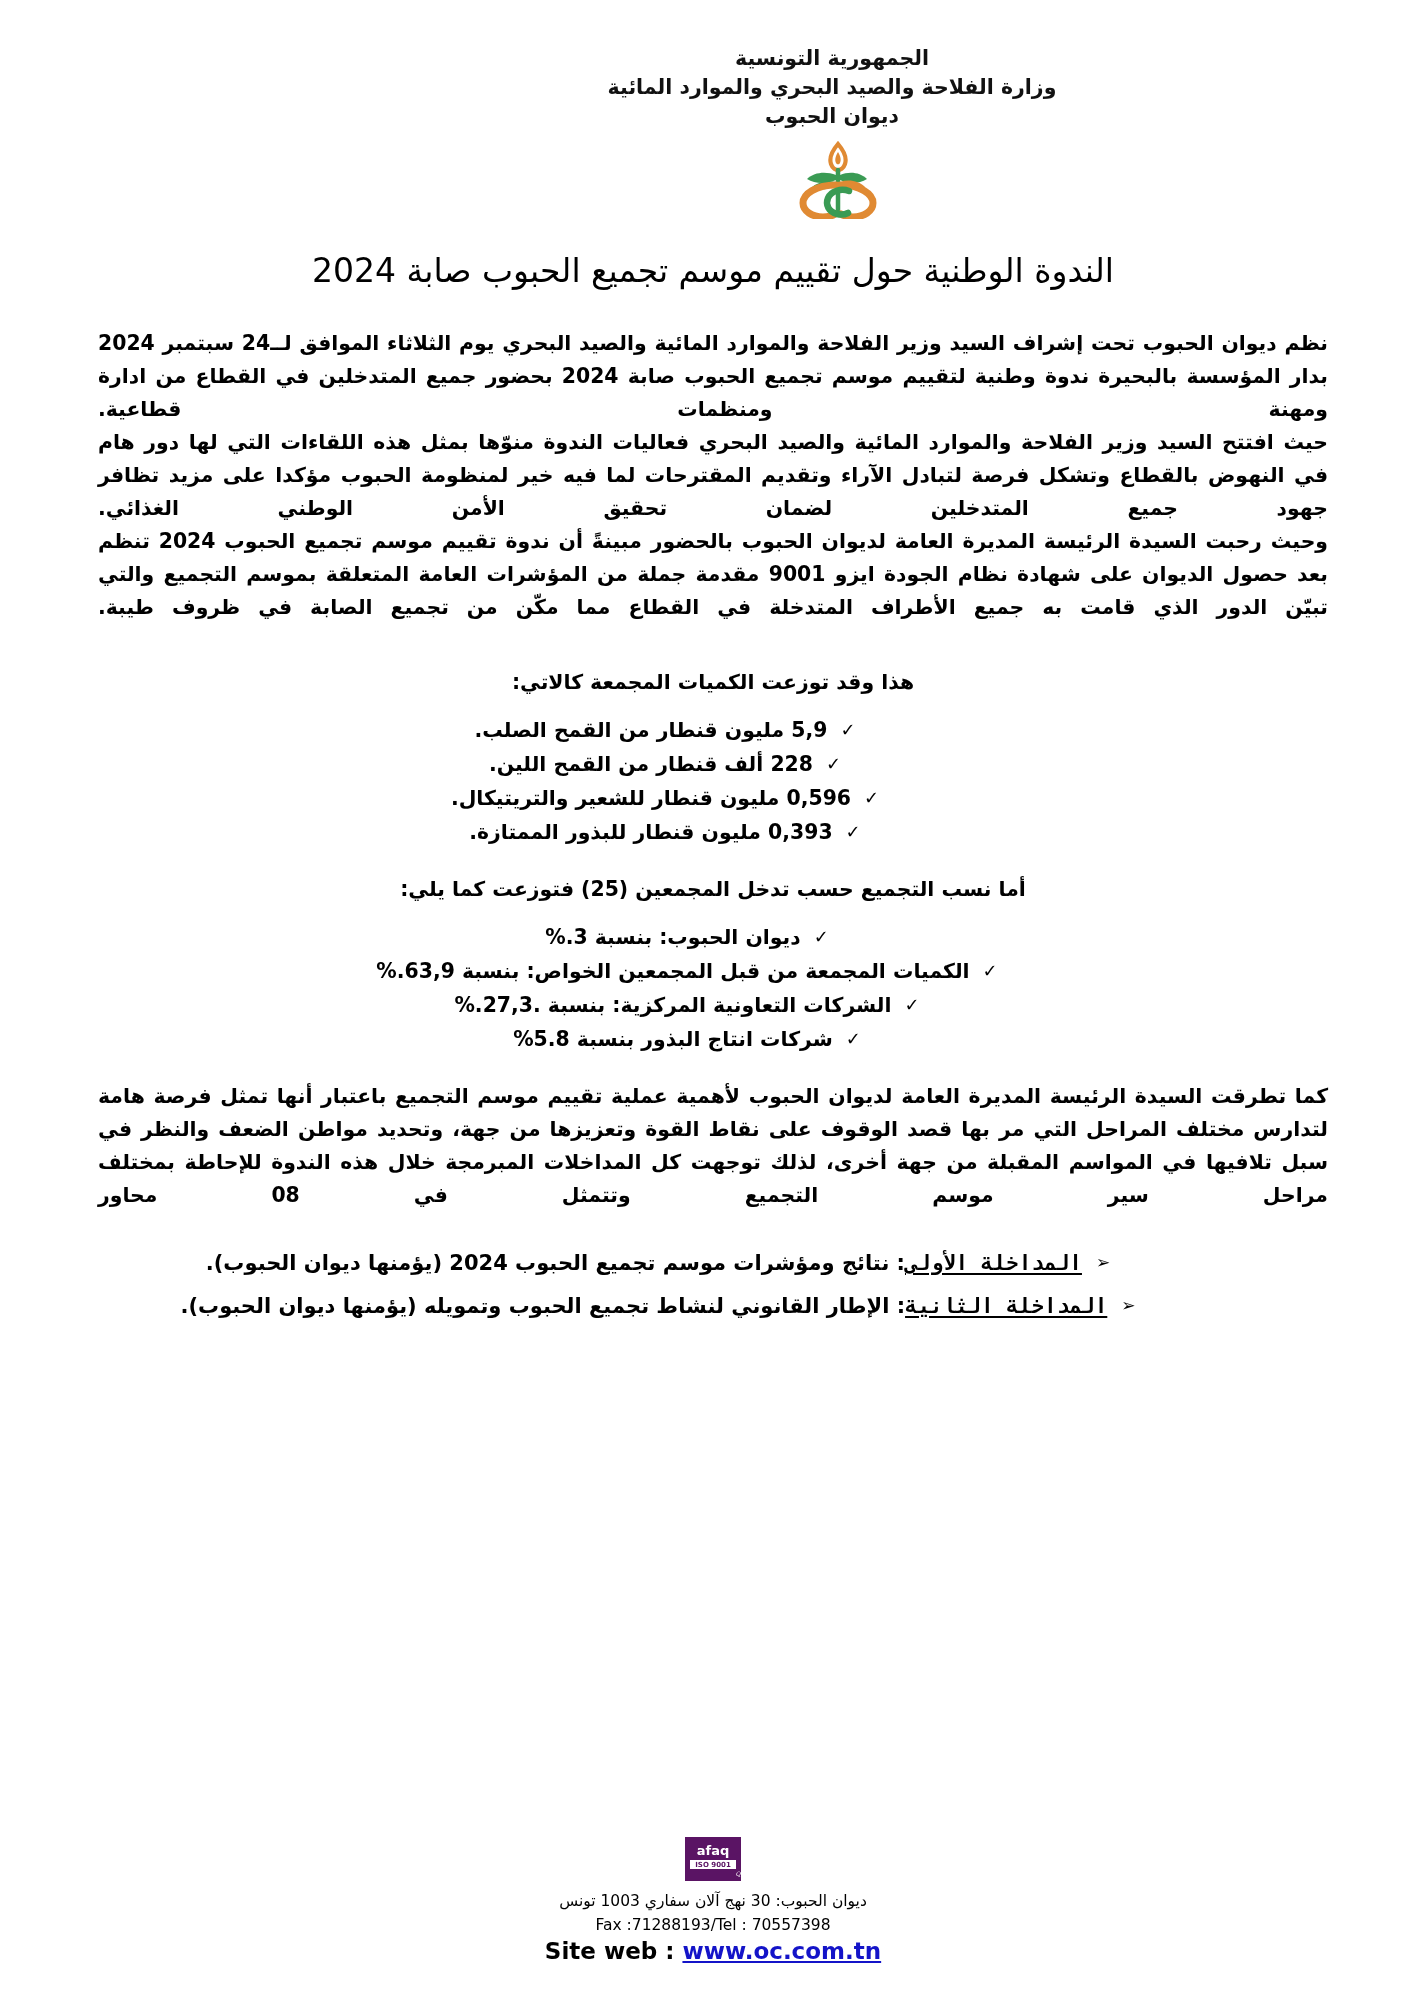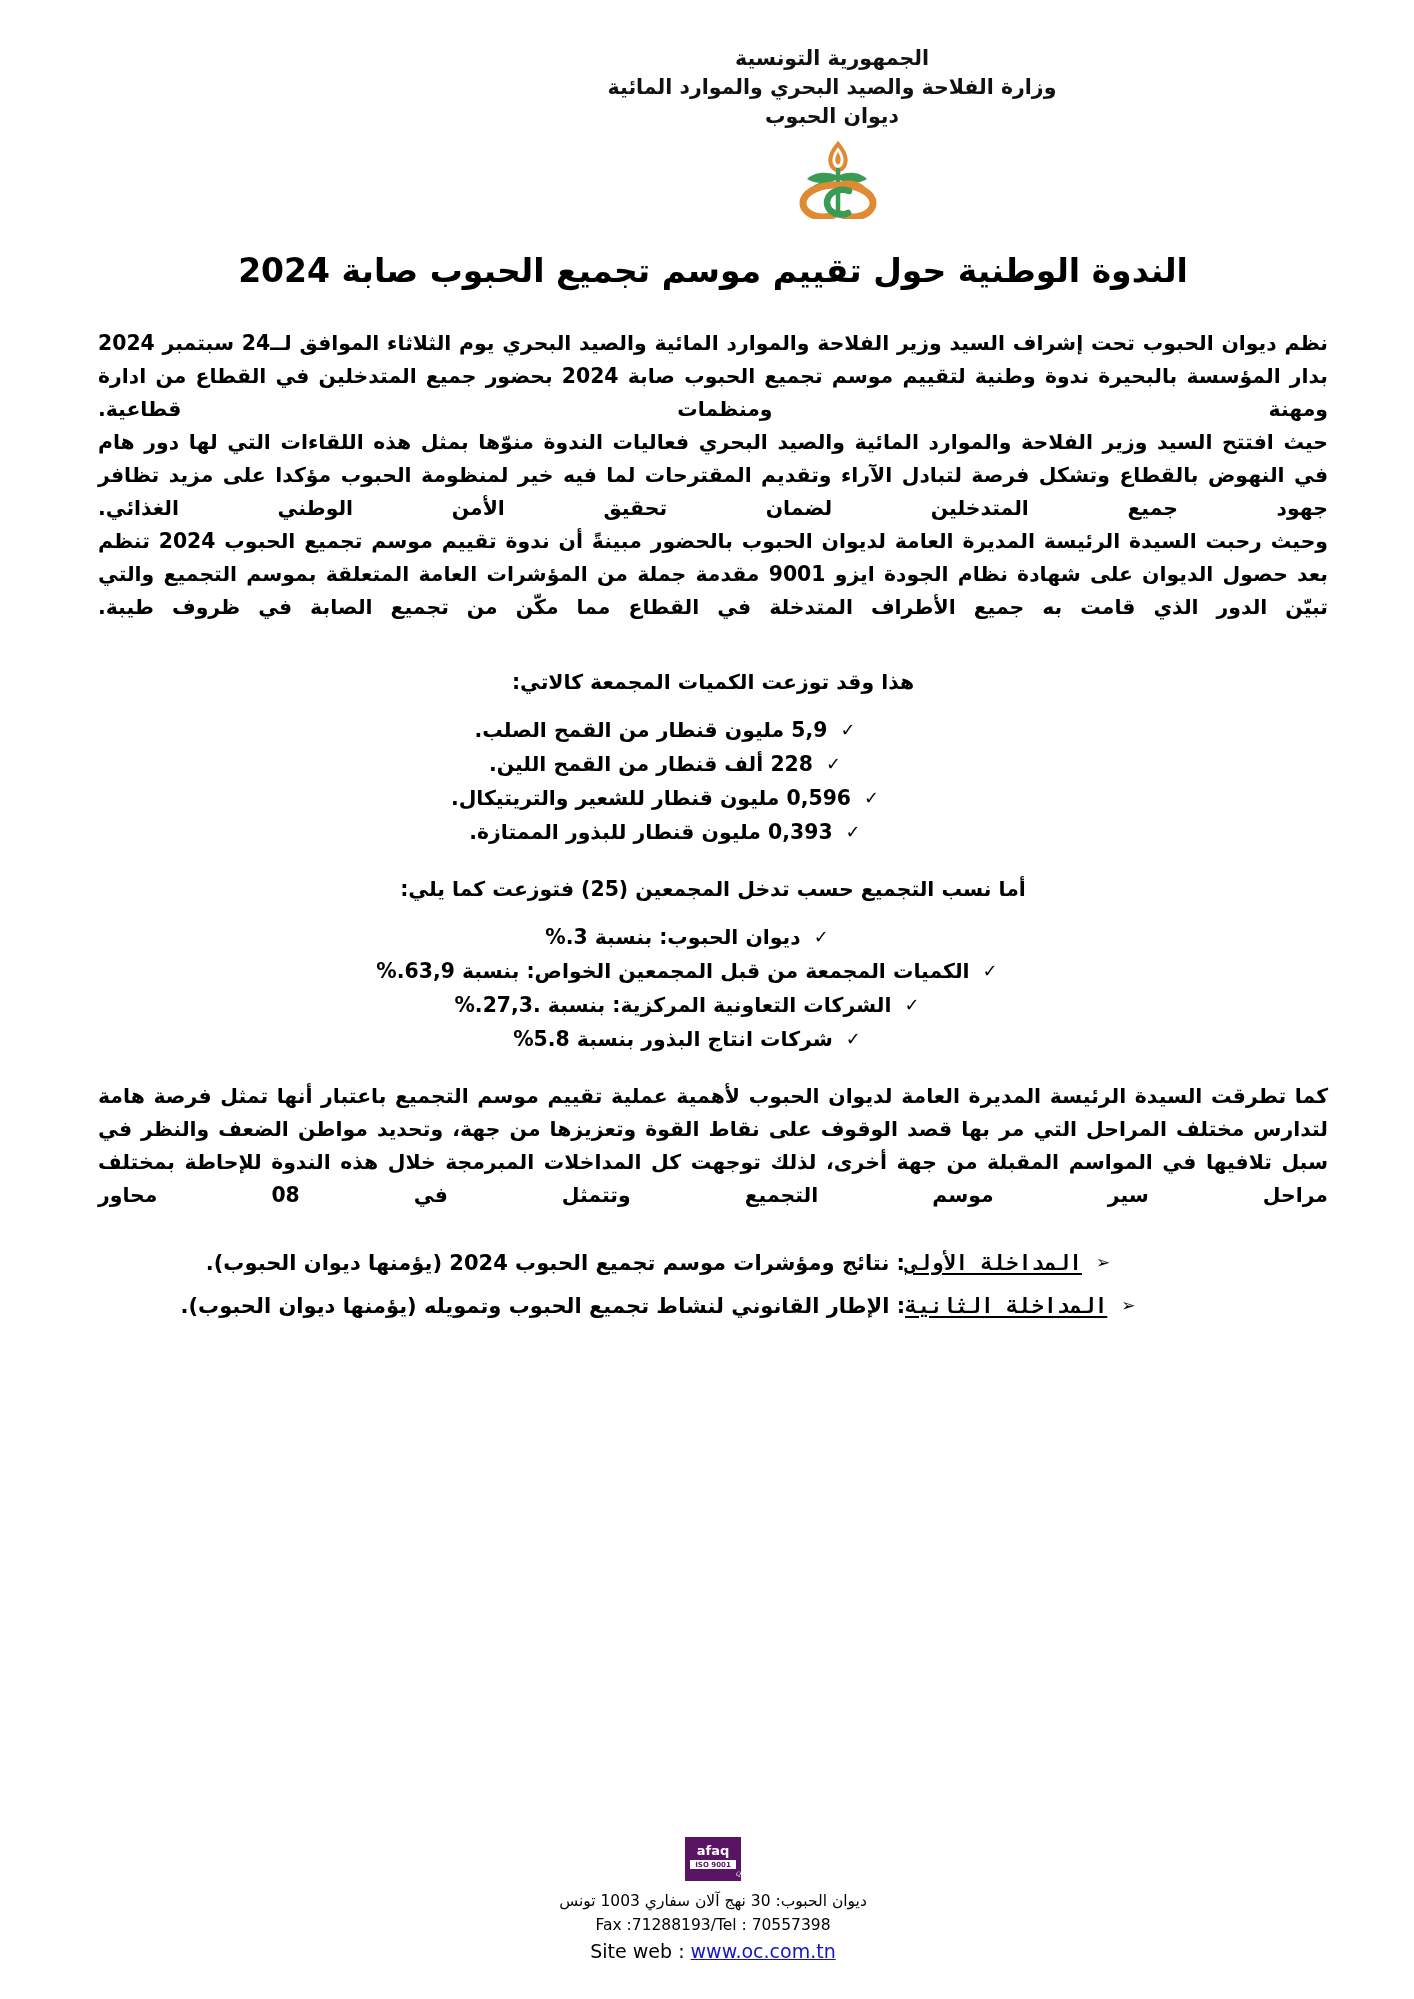--- a/index.html
+++ b/index.html
@@ -60,21 +60,21 @@
     width: 92px;
     height: 78px;
     line-height: 0;
   }
 
   
   .doc-title {
     margin: 26px 0 0 0;
     text-align: center;
     font-family: "DejaVu Sans", "Liberation Sans", sans-serif;
-    font-weight: 700;
+    font-weight: 400;
     font-size: 33px;
     line-height: 44px;
     color: #000;
     padding: 0 110px;
     direction: rtl;
   }
 
   
   .body-block {
     padding: 0 86px;
@@ -178,23 +178,24 @@
   }
   .footer-line {
     font-family: "DejaVu Sans", "Liberation Sans", sans-serif;
     font-size: 15.5px;
     line-height: 24px;
     color: #000;
     font-weight: 400;
   }
   .footer-line.ltr { direction: ltr; }
   .footer-web {
-    font-size: 19px;
+    font-size: 23px;
     line-height: 28px;
     direction: ltr;
+    font-weight: bold;
   }
   .footer-web .lbl { color: #000; }
   .footer-web a,
   .footer-web .link {
     color: #1414c8;
     text-decoration: underline;
   }
 </style>
 </head>
 <body>

